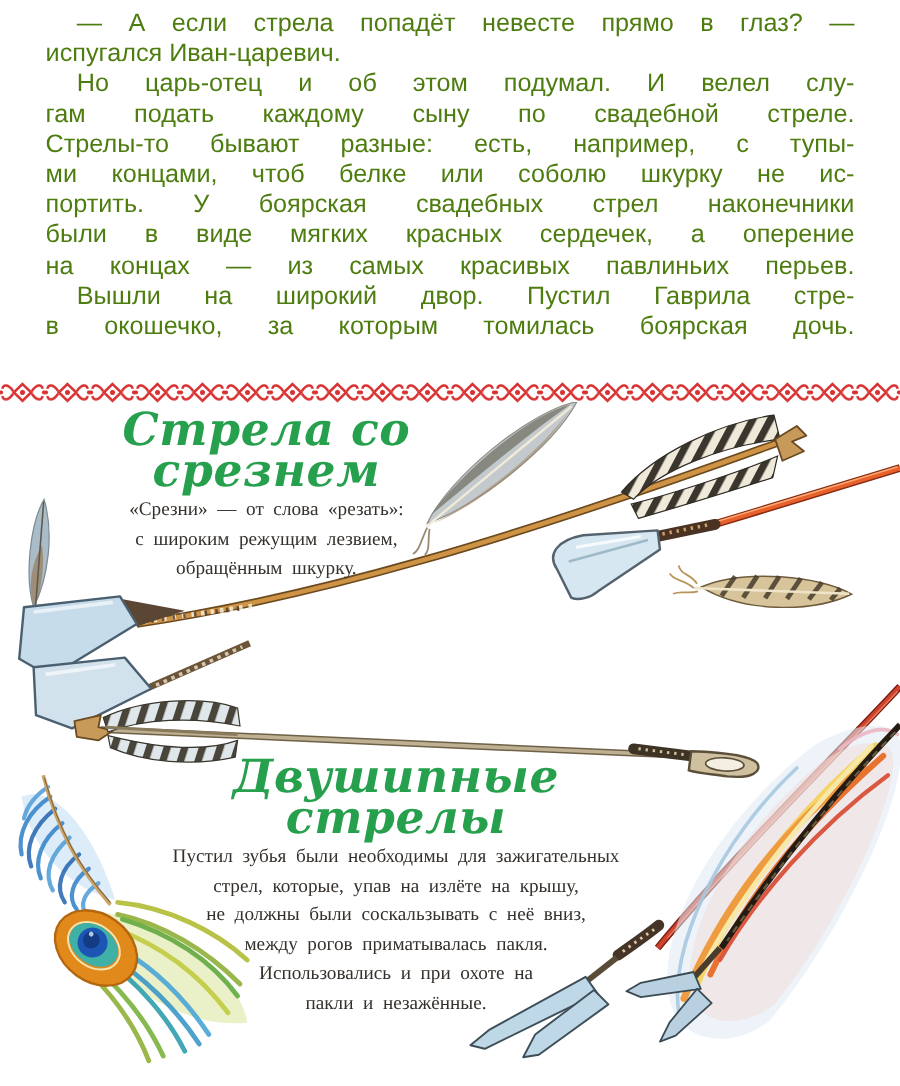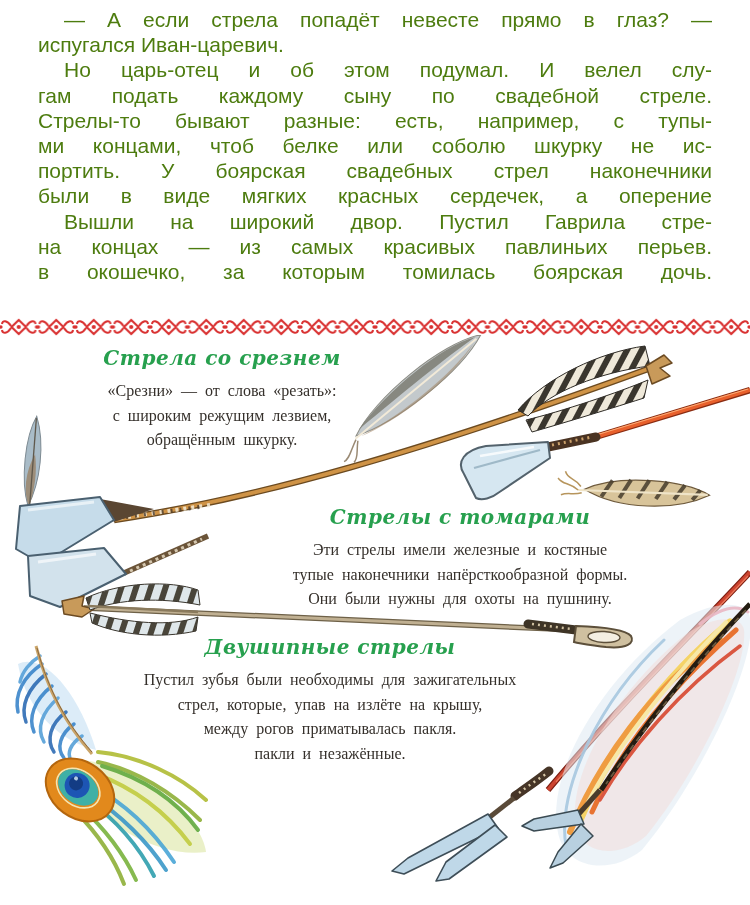--- a/index.html
+++ b/index.html
@@ -20,21 +20,21 @@
   }
   #story .ind{padding-left:26px;}
   #story .noj{text-align-last:left;}
   
   #ornament{position:absolute;left:0;top:315px;width:750px;height:24px;}
   
   .section{position:absolute;text-align:center;}
   .section .title{
     font-family:"DejaVu Serif","Liberation Serif",serif;
     font-style:italic;font-weight:700;
-    color:#27a04e;font-size:20px;line-height:34px;letter-spacing:.5px;
+    color:#27a04e;font-size:38px;line-height:34px;letter-spacing:.5px;
     margin-bottom:4px;
   }
   .section .body-line{
     font-family:"Liberation Serif",serif;
     font-size:16px;line-height:24.6px;color:#35302b;
     word-spacing:4px;white-space:nowrap;
   }
   #sec-srezen{left:18px;top:341px;width:408px;}
   #sec-tomar{left:245px;top:500px;width:430px;}
   #sec-dvushipnye{left:100px;top:630px;width:460px;}
@@ -48,22 +48,22 @@
 
   <div id="story">
     <div class="ln ind">— А если стрела попадёт невесте прямо в глаз? —</div>
     <div class="ln noj">испугался Иван-царевич.</div>
     <div class="ln ind">Но царь-отец и об этом подумал. И велел слу-</div>
     <div class="ln">гам подать каждому сыну по свадебной стреле.</div>
     <div class="ln">Стрелы-то бывают разные: есть, например, с тупы-</div>
     <div class="ln">ми концами, чтоб белке или соболю шкурку не ис-</div>
     <div class="ln">портить. У боярская свадебных стрел наконечники</div>
     <div class="ln">были в виде мягких красных сердечек, а оперение</div>
+    <div class="ln">на концах — из самых красивых павлиньих перьев.</div>
     <div class="ln ind">Вышли на широкий двор. Пустил Гаврила стре-</div>
-    <div class="ln">на концах — из самых красивых павлиньих перьев.</div>
     <div class="ln">в окошечко, за которым томилась боярская дочь.</div>
   </div>
 
   <svg id="ornament" viewBox="0 0 750 24">
     <defs>
       <pattern id="orn" width="37.5" height="24" patternUnits="userSpaceOnUse">
         <g stroke="#d93131" fill="none" stroke-width="2.1">
           <path d="M18.75,5 L26,12 L18.75,19 L11.5,12 Z"></path>
           <path d="M11,11 C7,5 2.5,5 2,9"></path>
           <path d="M11,13 C7,19 2.5,19 2,15"></path>
@@ -230,28 +230,24 @@
     </g>
   </svg>
 
   <div class="section" id="sec-srezen">
     <div class="title">Стрела со срезнем</div>
     <div class="body-line">«Срезни» — от слова «резать»:</div>
     <div class="body-line">с широким режущим лезвием,</div>
     <div class="body-line">обращённым шкурку.</div>
   </div>
 
-  <div class="section" id="sec-tomar">
-    <div class="title">Стрелы с томарами</div>
-    <div class="body-line">Эти стрелы имели железные и костяные</div>
-    <div class="body-line">тупые наконечники напёрсткообразной формы.</div>
-    <div class="body-line">Они были нужны для охоты на пушнину.</div>
-  </div>
 
   <div class="section" id="sec-dvushipnye">
     <div class="title">Двушипные стрелы</div>
     <div class="body-line">Пустил зубья были необходимы для зажигательных</div>
     <div class="body-line">стрел, которые, упав на излёте на крышу,</div>
+    <div class="body-line">не должны были соскальзывать с неё вниз,</div>
     <div class="body-line">между рогов приматывалась пакля.</div>
+    <div class="body-line">Использовались и при охоте на</div>
     <div class="body-line">пакли и незажённые.</div>
   </div>
 
 </div>
 
 </body></html>

